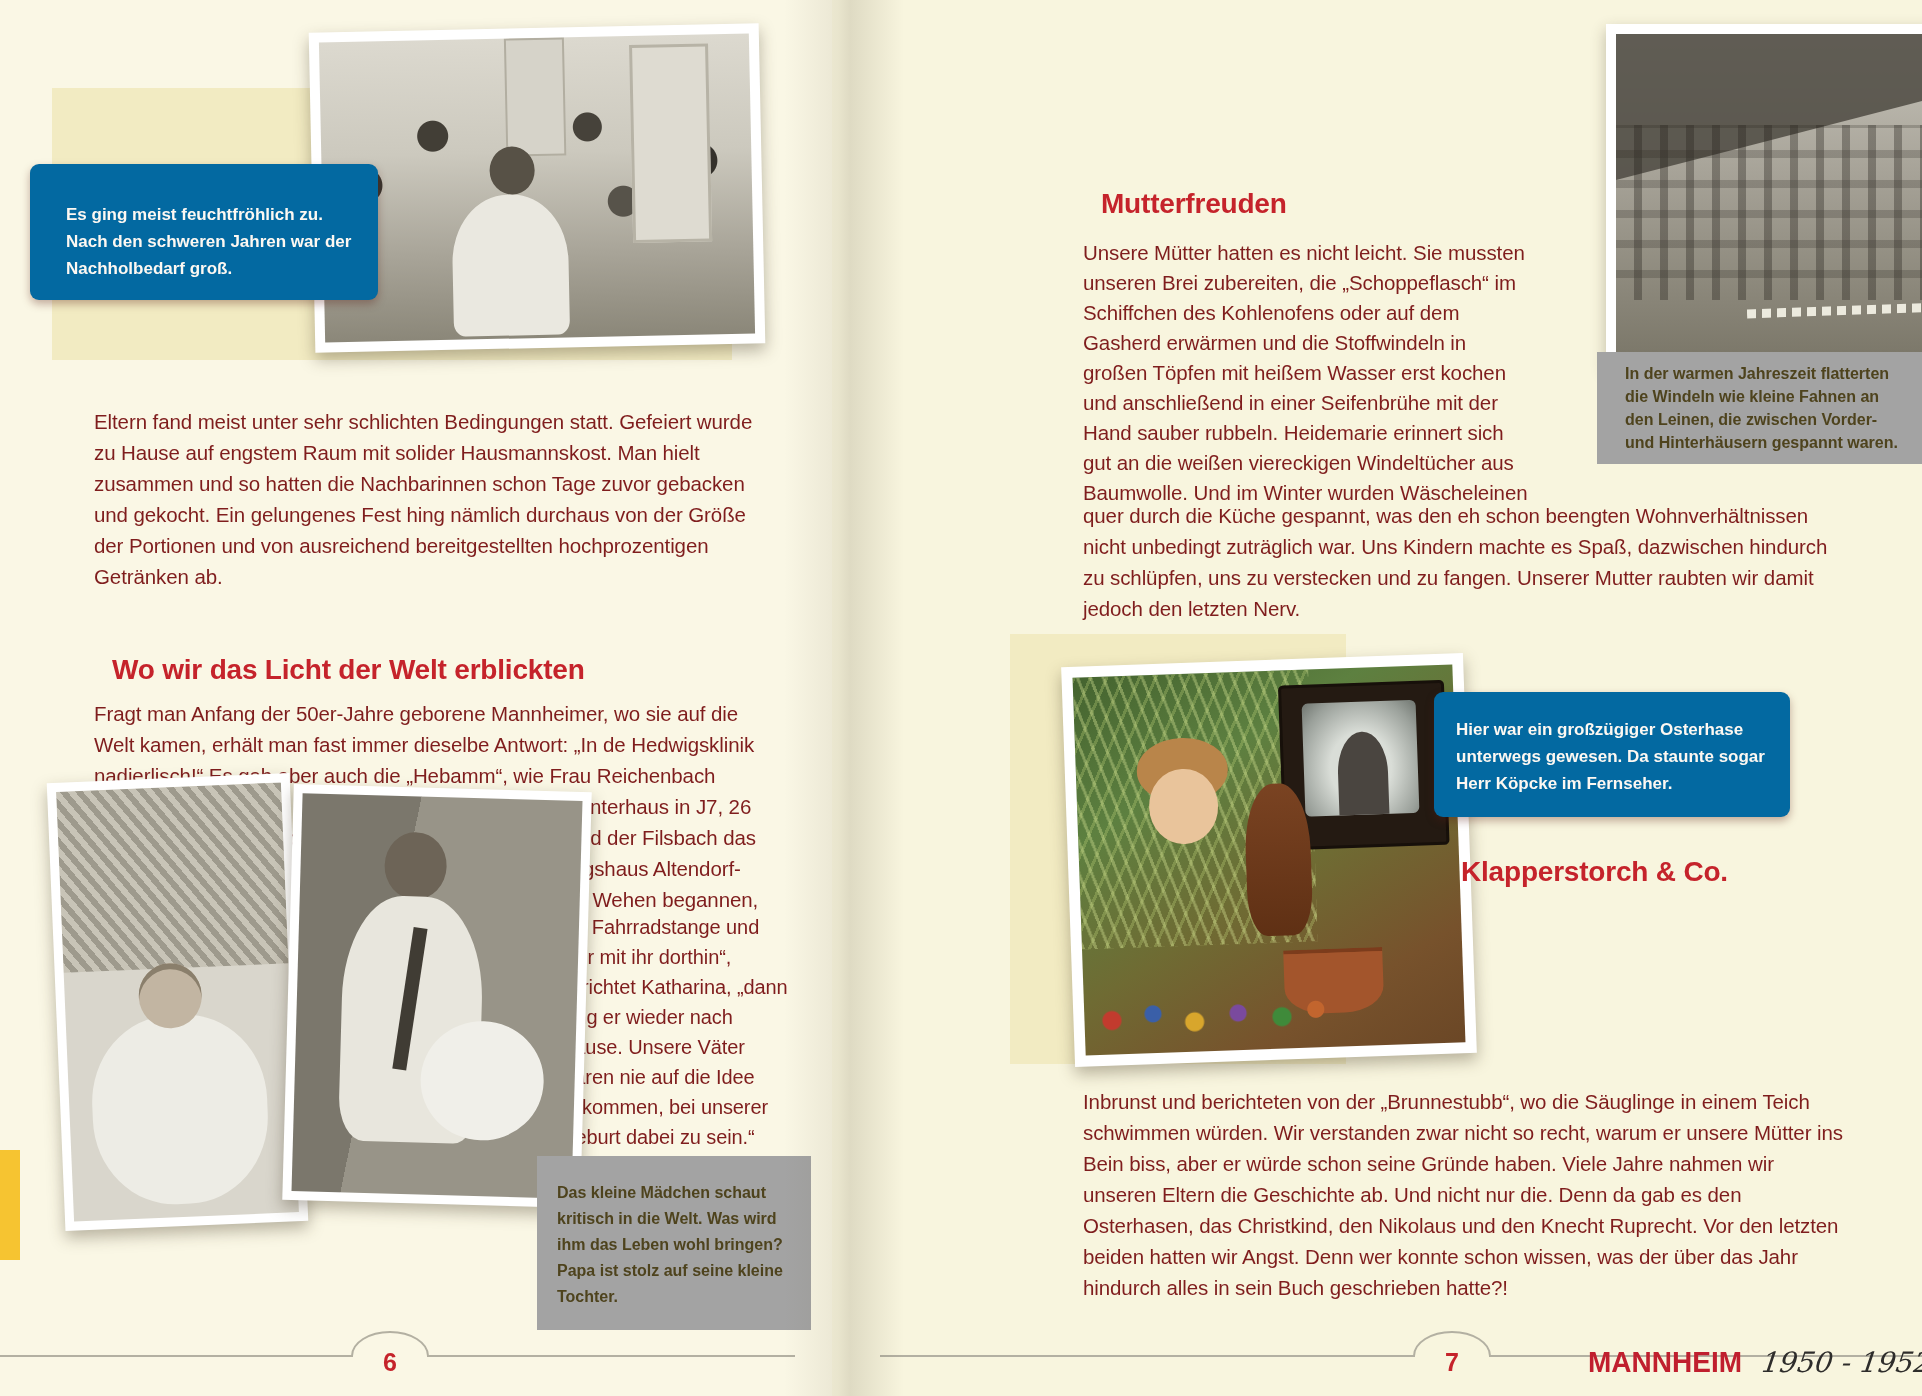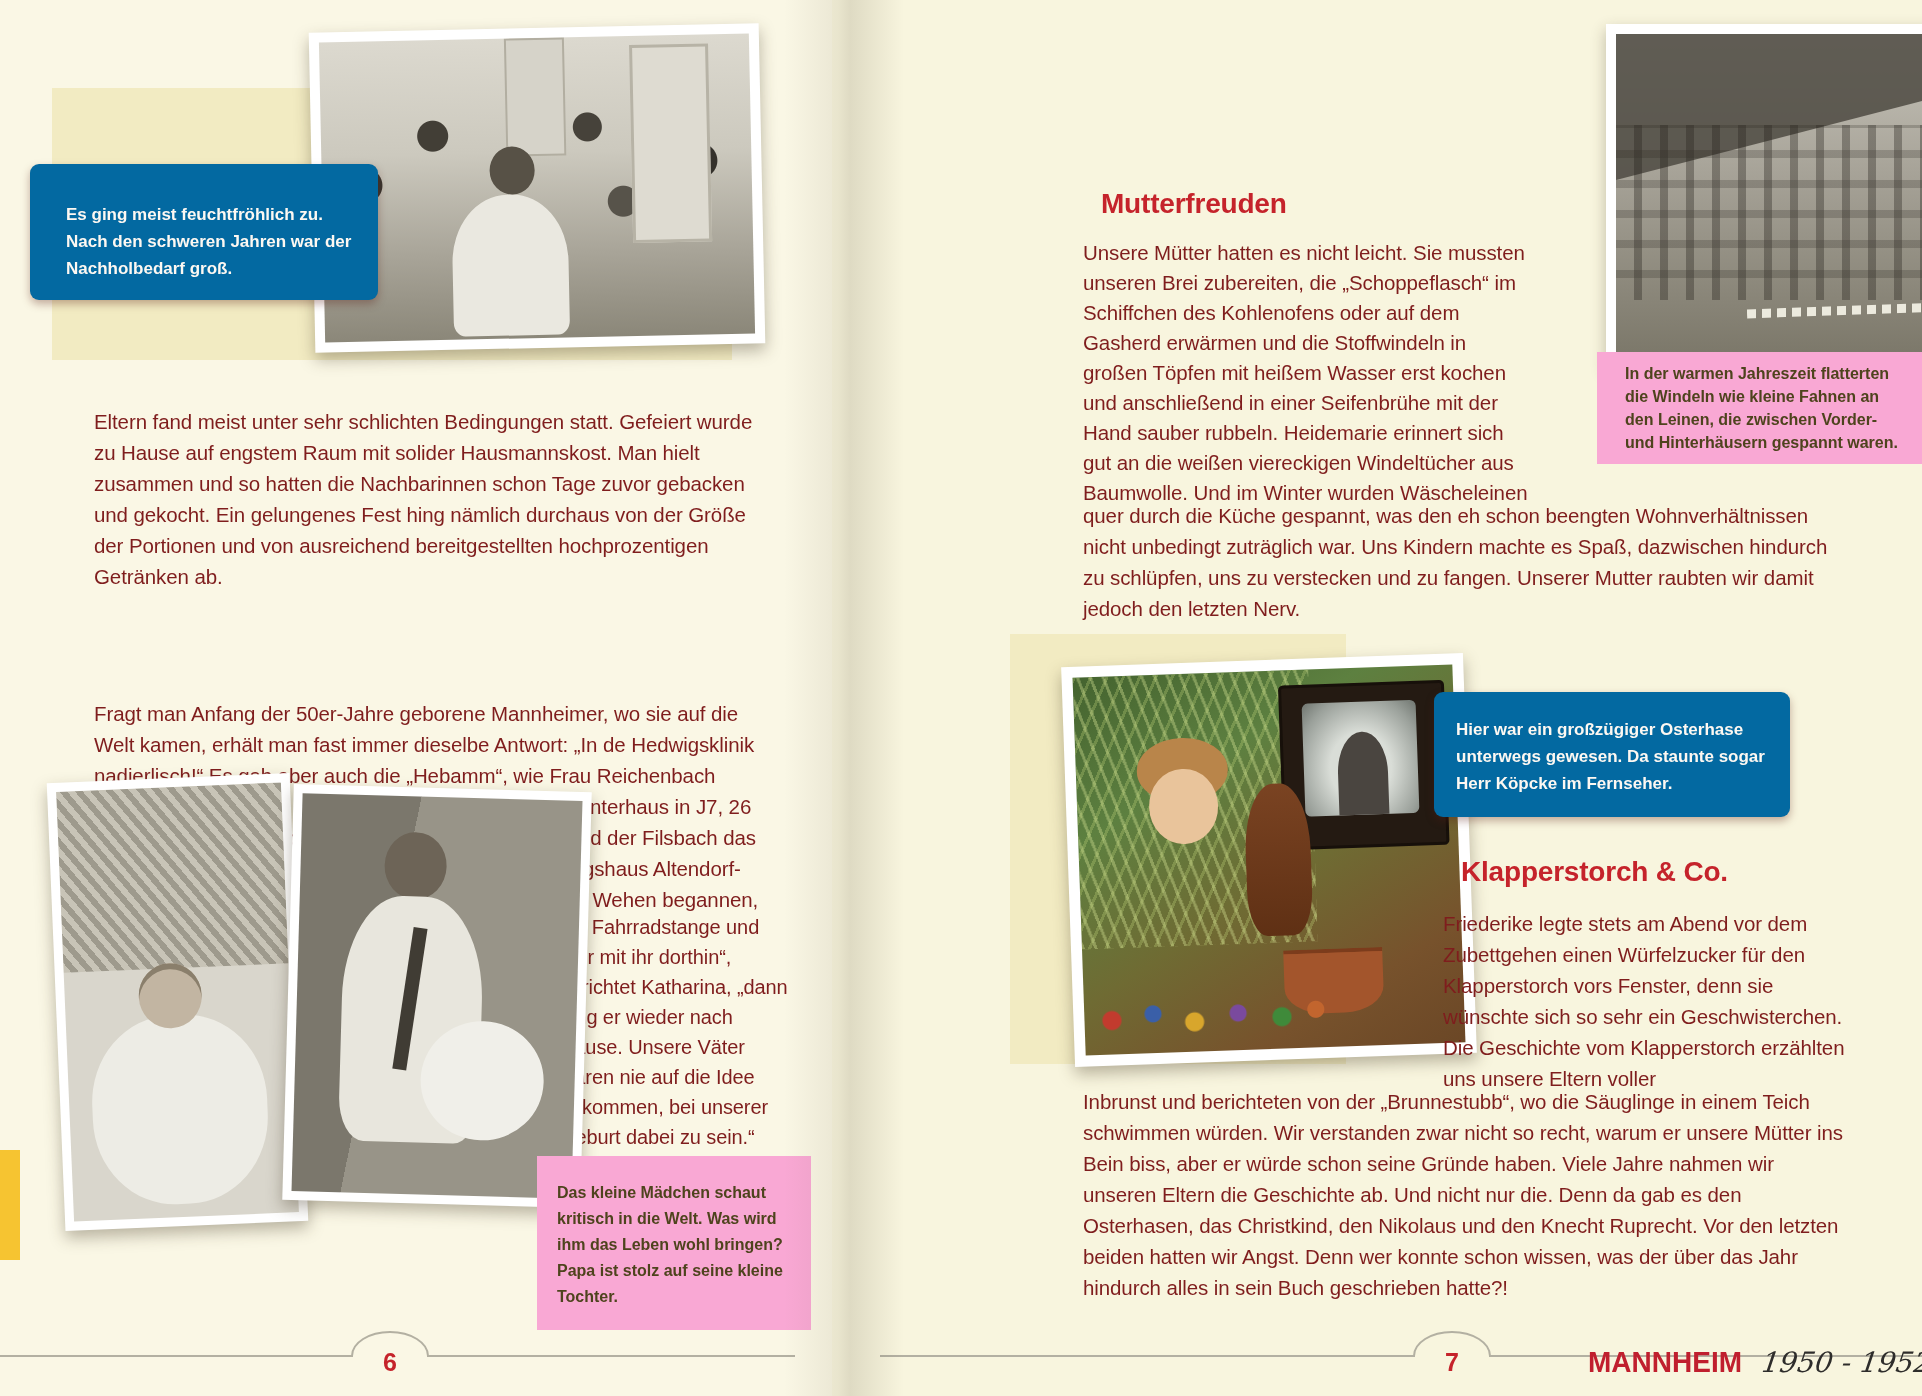--- a/index.html
+++ b/index.html
@@ -103,21 +103,21 @@
   .para-klapper-narrow{left:1443px;top:908px;width:420px;}
   .para-klapper-wide{left:1083px;top:1086px;width:760px;}
 
   
   .callout{position:absolute;margin:0;}
   .callout p{margin:0;}
   .co-red{background:#0369a1;color:#fdf8f2;font-weight:bold;border-radius:9px;
     box-shadow:0 4px 8px rgba(90,30,20,.35);}
   .co-red-left{left:30px;top:164px;width:294px;padding:37px 18px 18px 36px;font-size:17px;line-height:27px;}
   .co-red-right{left:1434px;top:692px;width:314px;padding:24px 20px 20px 22px;font-size:17px;line-height:27px;}
-  .co-yellow{background:#f9a8d4;color:#4e431d;font-weight:bold;}
+  .co-yellow{background:#a3a3a3;color:#4e431d;font-weight:bold;}
   .co-yellow-left{left:537px;top:1156px;width:240px;padding:24px 14px 20px 20px;font-size:16px;line-height:26px;}
   .co-yellow-right{left:1597px;top:352px;width:325px;padding:10px 14px 10px 28px;font-size:16px;line-height:23px;box-sizing:border-box;}
   .edge-tab{position:absolute;left:0;top:1150px;width:20px;height:110px;background:#f6c431;}
 
   
   .footer-rule{position:absolute;}
   .fr-left{left:0;top:1330px;}
   .fr-right{left:880px;top:1330px;}
   .pagenum{position:absolute;width:40px;text-align:center;color:#c5232b;font-size:25px;font-weight:bold;}
   .pn-left{left:370px;top:1348px;}
@@ -144,20 +144,21 @@
       <div class="ph-el ph-head"></div>
     </div>
   </figure>
 
   <div class="callout co-red co-red-left">
     <p>Es ging meist feuchtfröhlich zu. Nach den schweren Jahren war der Nachholbedarf groß.</p>
   </div>
 
   <p class="bodytext para-intro">Eltern fand meist unter sehr schlichten Bedingungen statt. Gefeiert wurde zu Hause auf engstem Raum mit solider Hausmannskost. Man hielt zusammen und so hatten die Nachbarinnen schon Tage zuvor gebacken und gekocht. Ein gelungenes Fest hing nämlich durchaus von der Größe der Portionen und von ausreichend bereitgestellten hochprozentigen Getränken ab.</p>
 
+  <h2 class="heading head-licht">Wo wir das Licht der Welt erblickten</h2>
 
   <p class="bodytext para-licht-wide">Fragt man Anfang der 50er-Jahre geborene Mannheimer, wo sie auf die Welt kamen, erhält man fast immer dieselbe Antwort: „In de Hedwigsklinik nadierlisch!“ Es gab aber auch die „Hebamm“, wie Frau Reichenbach gerne genannt wurde. In ihrer Entbindungsstation im Hinterhaus in J7, 26 erblickten hauptsächlich Kinder aus dem Jungbusch und der Filsbach das Licht der Welt. In Neckarau befand sich das Entbindungshaus Altendorf-Groh in der Waldhornstraße. „Als bei meiner Mutter die Wehen begannen, setzte mein Vater meine Mutter vor sich auf</p>
   <p class="bodytext para-licht-narrow">die Fahrradstange und fuhr mit ihr dorthin“, berichtet Katharina, „dann ging er wieder nach Hause. Unsere Väter wären nie auf die Idee gekommen, bei unserer Geburt dabei zu sein.“</p>
 
   <figure class="photo crib">
     <div class="inner">
       <div class="ph-el ph-weave"></div>
       <div class="ph-el ph-gown"></div>
       <div class="ph-el ph-babyhead"></div>
     </div>
@@ -215,21 +216,20 @@
       <div class="ph-el ph-eggs"></div>
     </div>
   </figure>
 
   <div class="callout co-red co-red-right">
     <p>Hier war ein großzügiger Osterhase unterwegs gewesen. Da staunte sogar Herr Köpcke im Fernseher.</p>
   </div>
 
   <h2 class="heading head-klapper">Klapperstorch &amp; Co.</h2>
 
-  <p class="bodytext para-klapper-narrow">Friederike legte stets am Abend vor dem Zubettgehen einen Würfelzucker für den Klapperstorch vors Fenster, denn sie wünschte sich so sehr ein Geschwisterchen. Die Geschichte vom Klapperstorch erzählten uns unsere Eltern voller</p>
   <p class="bodytext para-klapper-wide">Inbrunst und berichteten von der „Brunnestubb“, wo die Säuglinge in einem Teich schwimmen würden. Wir verstanden zwar nicht so recht, warum er unsere Mütter ins Bein biss, aber er würde schon seine Gründe haben. Viele Jahre nahmen wir unseren Eltern die Geschichte ab. Und nicht nur die. Denn da gab es den Osterhasen, das Christkind, den Nikolaus und den Knecht Ruprecht. Vor den letzten beiden hatten wir Angst. Denn wer konnte schon wissen, was der über das Jahr hindurch alles in sein Buch geschrieben hatte?!</p>
 
   <svg class="footer-rule fr-right" width="1042" height="34" viewBox="0 0 1042 34">
     <path d="M0 26 H534 A38 24 0 0 1 610 26 H1042" fill="none" stroke="#b3b0a2" stroke-width="2"></path>
   </svg>
   <div class="pagenum pn-right">7</div>
 
   <div class="brandline">
     <span class="brand">MANNHEIM</span>
     <span class="years">1950 - 1952</span>

